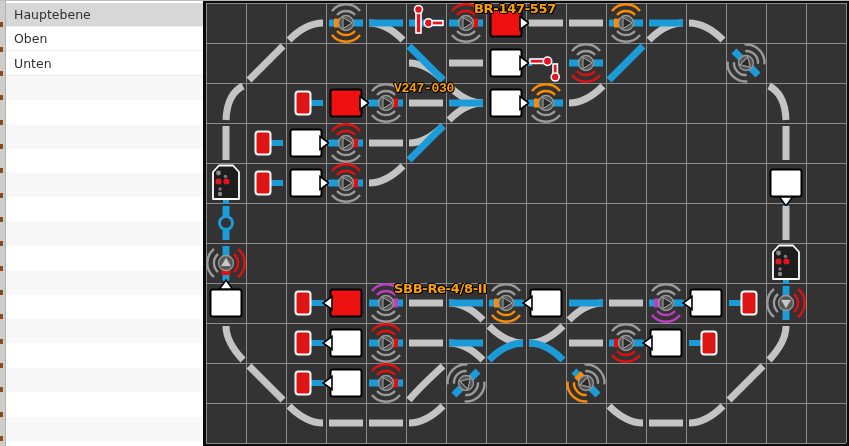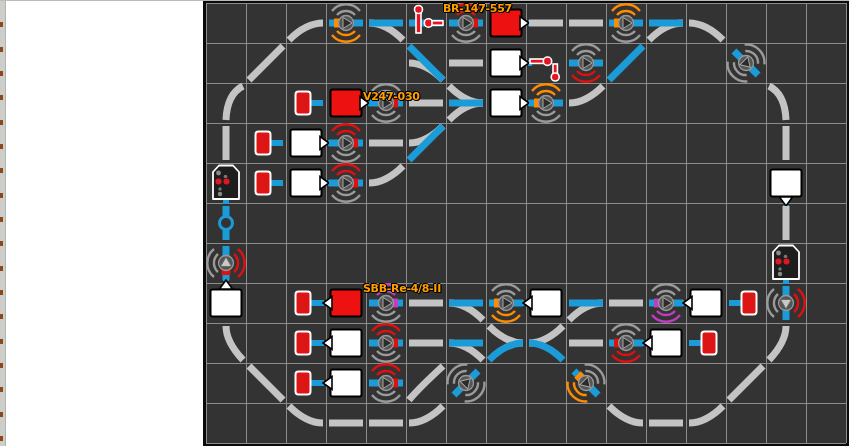--- a/index.html
+++ b/index.html
@@ -10,24 +10,24 @@
   
   #layers{position:absolute;left:6px;top:0;width:197px;height:446px;background:#fff;}
   .layer-row{position:absolute;left:0;width:197px;height:24px;box-sizing:border-box;
              font-size:12.5px;color:#303030;line-height:24px;padding-left:8px;
              white-space:nowrap;overflow:hidden;cursor:default;}
   .layer-row.sep{border-bottom:1px solid #ececec;}
   .layer-row.selected{background:#d7d7d7;}
   
   #plan{position:absolute;left:203px;top:0;width:646px;height:446px;background:#333;}
   #plan svg{position:absolute;left:0;top:0;display:block;}
-  .loco-label{position:absolute;font-size:11px;font-weight:bold;color:#ffa000;
+  .loco-label{position:absolute;font-size:13px;font-weight:bold;color:#ffa000;
               line-height:13px;letter-spacing:-0.3px;white-space:nowrap;
               text-shadow:-1px 0 #000,1px 0 #000,0 -1px #000,0 1px #000,1px 1px #000,-1px -1px #000;
-              pointer-events:none;}
+              pointer-events:none;margin-left:31px;}
 </style>
 </head>
 <body>
 
 <div id="app">
   <div id="tickstrip">
       <div class="tick" style="top:21.33px"></div>
       <div class="tick" style="top:45.66px"></div>
       <div class="tick" style="top:69.99px"></div>
       <div class="tick" style="top:94.32px"></div>
@@ -38,20 +38,41 @@
       <div class="tick" style="top:215.97px"></div>
       <div class="tick" style="top:240.30px"></div>
       <div class="tick" style="top:264.63px"></div>
       <div class="tick" style="top:288.96px"></div>
       <div class="tick" style="top:313.29px"></div>
       <div class="tick" style="top:337.62px"></div>
       <div class="tick" style="top:361.95px"></div>
       <div class="tick" style="top:386.28px"></div>
       <div class="tick" style="top:410.61px"></div>
       <div class="tick" style="top:434.94px"></div>
+    </div>
+  <div id="layers">
+      <div class="layer-row sep selected" style="top:2.00px">Hauptebene</div>
+      <div class="layer-row sep" style="top:26.33px">Oben</div>
+      <div class="layer-row sep" style="top:50.66px">Unten</div>
+      <div class="layer-row" style="top:74.99px;background:#f7f7f7"></div>
+      <div class="layer-row" style="top:99.32px;background:#ffffff"></div>
+      <div class="layer-row" style="top:123.65px;background:#f7f7f7"></div>
+      <div class="layer-row" style="top:147.98px;background:#ffffff"></div>
+      <div class="layer-row" style="top:172.31px;background:#f7f7f7"></div>
+      <div class="layer-row" style="top:196.64px;background:#ffffff"></div>
+      <div class="layer-row" style="top:220.97px;background:#f7f7f7"></div>
+      <div class="layer-row" style="top:245.30px;background:#ffffff"></div>
+      <div class="layer-row" style="top:269.63px;background:#f7f7f7"></div>
+      <div class="layer-row" style="top:293.96px;background:#ffffff"></div>
+      <div class="layer-row" style="top:318.29px;background:#f7f7f7"></div>
+      <div class="layer-row" style="top:342.62px;background:#ffffff"></div>
+      <div class="layer-row" style="top:366.95px;background:#f7f7f7"></div>
+      <div class="layer-row" style="top:391.28px;background:#ffffff"></div>
+      <div class="layer-row" style="top:415.61px;background:#f7f7f7"></div>
+      <div class="layer-row" style="top:439.94px;background:#ffffff"></div>
     </div>
   <div id="plan">
       <svg width="646" height="446" viewBox="0 0 646 446">
         <rect x="0" y="0" width="646" height="446" fill="#0a0a0a"></rect>
         <rect x="3" y="2" width="640" height="440" fill="#333333"></rect>
         <g shape-rendering="crispEdges">
           <line x1="3" y1="2" x2="3" y2="442" stroke="#8c8c8c" stroke-width="1"></line>
           <line x1="43" y1="2" x2="43" y2="442" stroke="#8c8c8c" stroke-width="1"></line>
           <line x1="83" y1="2" x2="83" y2="442" stroke="#8c8c8c" stroke-width="1"></line>
           <line x1="123" y1="2" x2="123" y2="442" stroke="#8c8c8c" stroke-width="1"></line>
@@ -545,16 +566,16 @@
           <path d="M3,3Q20,20 37,20" stroke="#c4c4c4" stroke-width="7" fill="none"></path>
         </g>
         <g transform="translate(443,402)">
           <line x1="3" y1="20" x2="37" y2="20" stroke="#c4c4c4" stroke-width="7" fill="none"></line>
         </g>
         <g transform="translate(483,402)">
           <path d="M3,20Q20,20 37,3" stroke="#c4c4c4" stroke-width="7" fill="none"></path>
         </g>
       </svg>
       <div class="loco-label" style="left: 240px; top: 1px;">BR-147-557</div>
-      <div class="loco-label" style="left: 160px; top: 89px;">V247-030</div>
+      <div class="loco-label" style="left: 160px; top: 81px; font-family: Liberation Mono, monospace;">V247-030</div>
       <div class="loco-label" style="left: 160px; top: 281px;">SBB-Re-4/8-II</div>
     </div>
 </div>
 
 </body></html>

